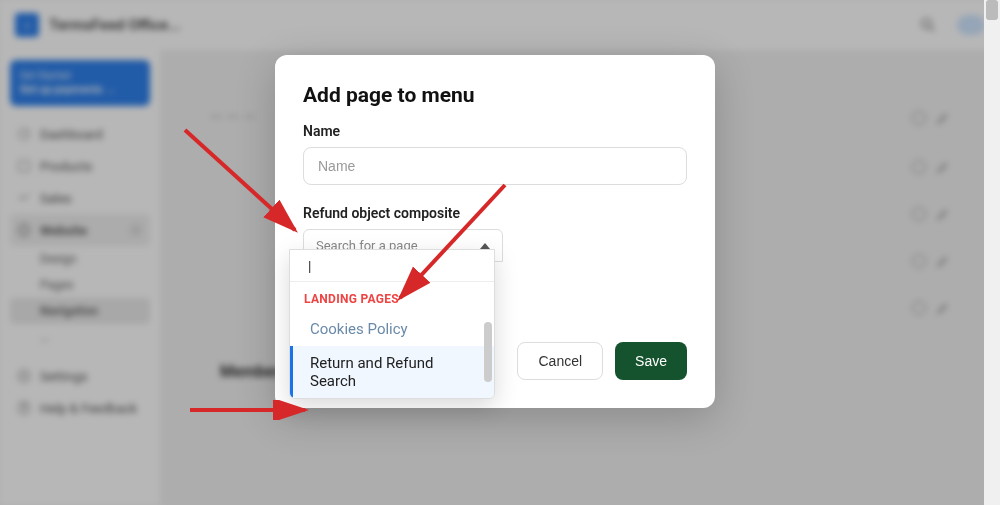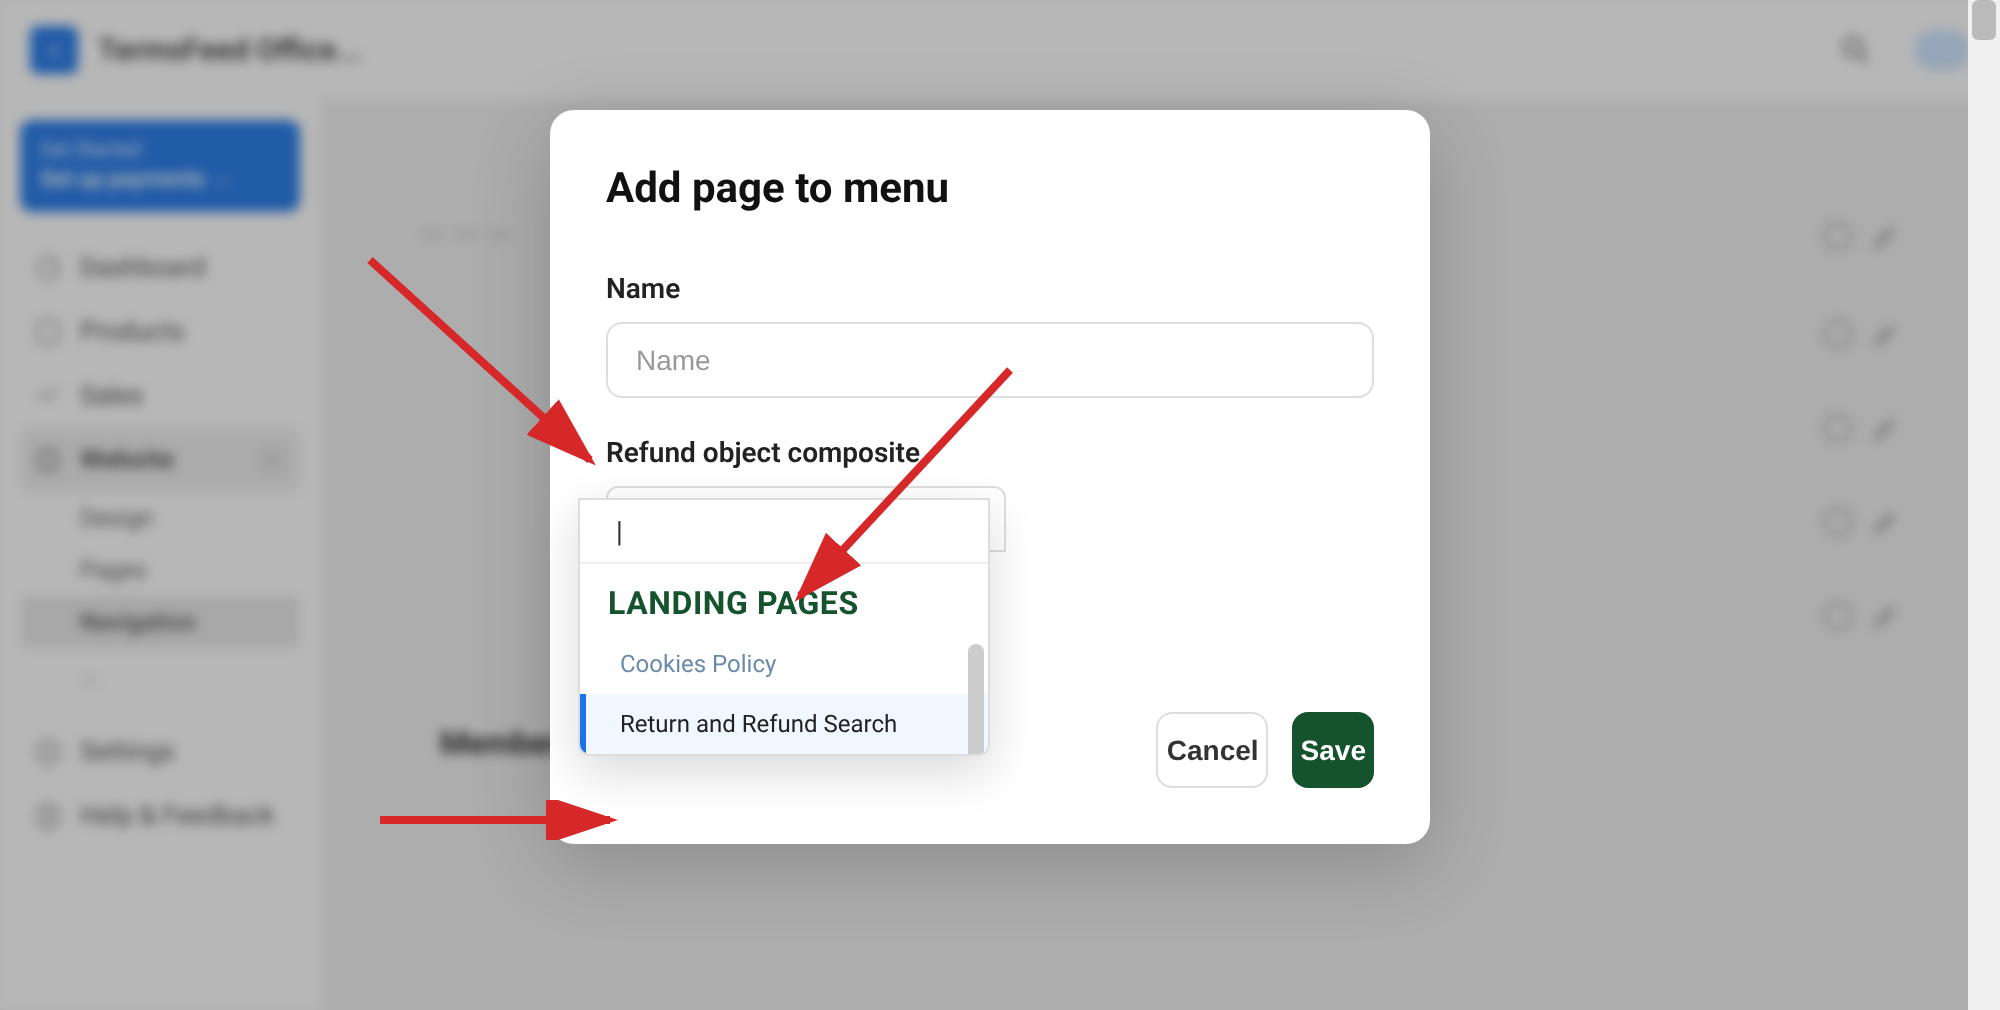--- a/index.html
+++ b/index.html
@@ -136,21 +136,21 @@
   width: 440px;
   background: #fff;
   border-radius: 12px;
   box-shadow: 0 10px 40px rgba(0,0,0,0.2);
   padding: 28px;
 }
 .modal-title {
   font-size: 21px;
   font-weight: 700;
   color: #111;
-  margin-bottom: 30px;
+  margin-bottom: 16px;
 }
 .field-label {
   font-size: 14px;
   font-weight: 600;
   color: #222;
   margin-bottom: 8px;
 }
 .text-input {
   width: 100%;
   padding: 10px 14px;
@@ -173,24 +173,24 @@
   justify-content: space-between;
   background: #fff;
 }
 .modal-actions {
   display: flex;
   justify-content: flex-end;
   gap: 12px;
   margin-top: 80px;
 }
 .btn {
-  padding: 10px 4px;
+  padding: 10px 20px;
   border-radius: 8px;
   font-size: 14px;
-  font-weight: 700;
+  font-weight: 400;
   border: none;
   cursor: pointer;
 }
 .btn-cancel {
   background: #fff;
   border: 1px solid #ddd;
   color: #333;
 }
 .btn-save {
   background: #14532d;
@@ -223,28 +223,28 @@
   font-size: 13px;
   flex: 1;
 }
 .dropdown-list {
   position: relative;
   max-height: 160px;
   overflow-y: auto;
 }
 .dropdown-header {
   padding: 10px 14px 6px;
-  font-size: 16px;
+  font-size: 12px;
   font-weight: 700;
-  color: #14532d;
+  color: #ef4444;
   letter-spacing: 0.3px;
 }
 .dropdown-option {
   padding: 8px 20px;
-  font-size: 12px;
+  font-size: 15px;
   color: #6a8aaa;
   cursor: pointer;
 }
 .dropdown-option.highlighted {
   background: #f0f7ff;
   color: #222;
   border-left: 3px solid #1a73e8;
   padding-left: 17px;
 }
 .dropdown-scrollbar {

